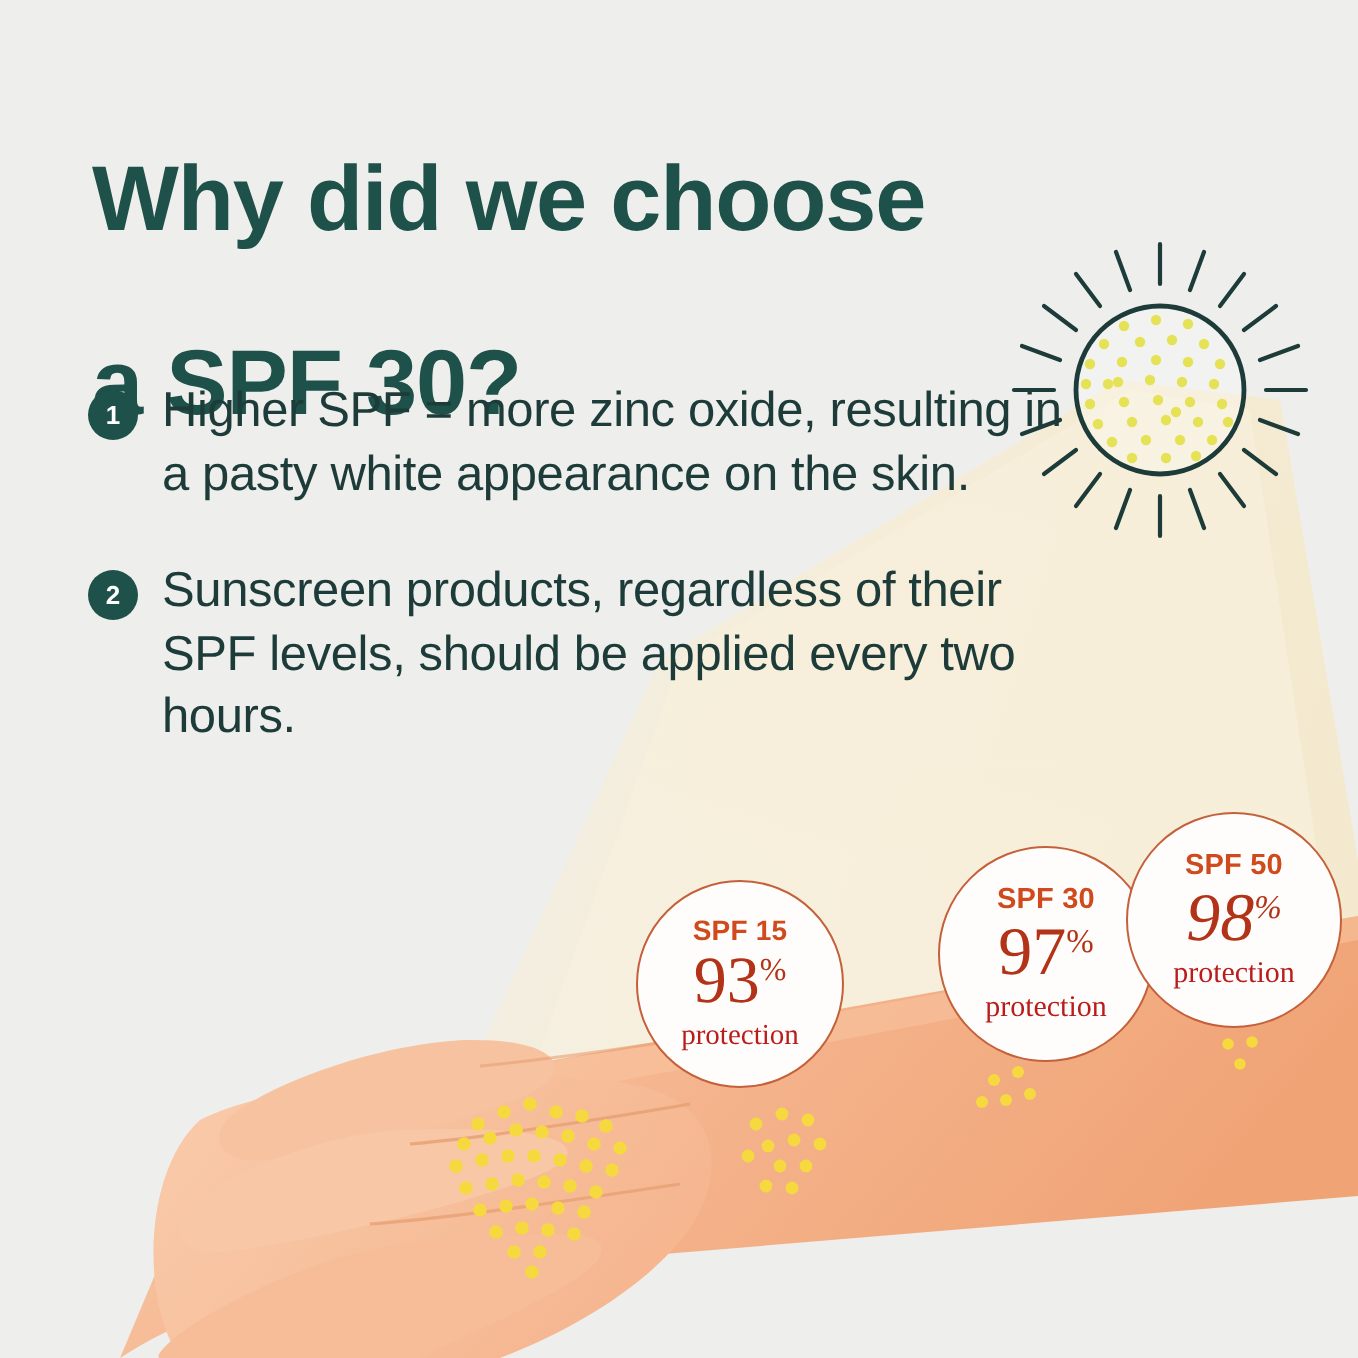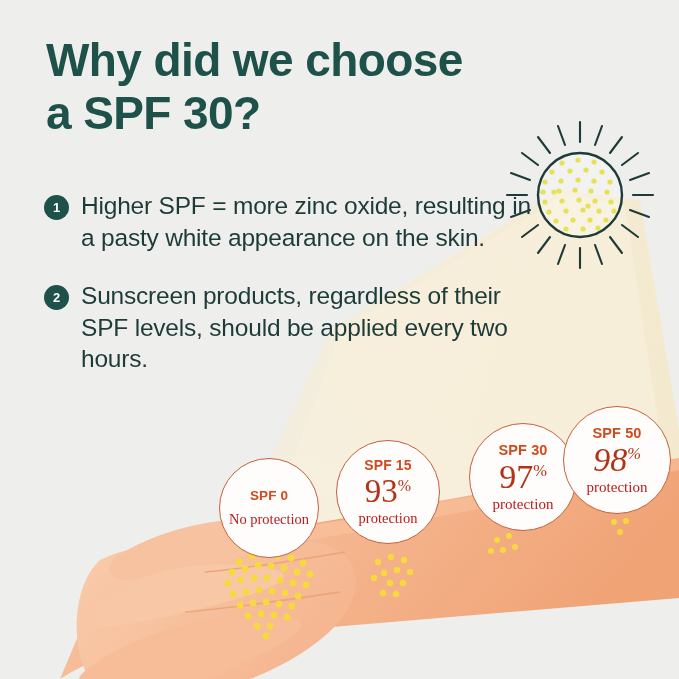--- a/index.html
+++ b/index.html
@@ -35,21 +35,21 @@
     left: 46px;
     top: 34px;
     width: 540px;
     color: #1e5149;
     font-size: 46px;
     font-weight: bold;
     line-height: 1.16;
     letter-spacing: -0.6px;
     margin: 0;
   }
-  .headline-line { display: block; }
+  .headline-line { display: block; margin-top: 39px; }
 
   
   .points {
     position: absolute;
     left: 44px;
     top: 190px;
     width: 505px;
   }
   .point {
     display: flex;
@@ -116,21 +116,21 @@
   .spf-noval .spf-sub { line-height: 1.15; }
 
   
   #spf-badge-0 {
     left: 219px; top: 458px; width: 100px; height: 100px;
   }
   #spf-badge-0 .spf-label { font-size: 13.5px; margin-bottom: 8px; }
   #spf-badge-0 .spf-sub { font-size: 14.5px; }
 
   #spf-badge-15 {
-    left: 336px; top: 440px; width: 104px; height: 104px;
+    left: 318px; top: 440px; width: 104px; height: 104px;
   }
   #spf-badge-15 .spf-label { font-size: 14px; margin-bottom: 2px; }
   #spf-badge-15 .spf-value { font-size: 33px; }
   #spf-badge-15 .spf-pct { font-size: 16px; padding-top: 3px; }
   #spf-badge-15 .spf-sub { font-size: 14.5px; margin-top: 2px; }
 
   #spf-badge-30 {
     left: 469px; top: 423px; width: 108px; height: 108px;
   }
   #spf-badge-30 .spf-label { font-size: 14.5px; margin-bottom: 2px; }
@@ -364,24 +364,20 @@
     <div class="point">
       <span class="badge">1</span>
       <span class="point-text">Higher SPF = more zinc oxide, resulting in a pasty white appearance on the skin.</span>
     </div>
     <div class="point">
       <span class="badge">2</span>
       <span class="point-text">Sunscreen products, regardless of their SPF levels, should be applied every two hours.</span>
     </div>
   </div>
 
-  <div class="spf-badge spf-noval" id="spf-badge-0">
-    <div class="spf-label">SPF 0</div>
-    <div class="spf-sub">No protection</div>
-  </div>
 
   <div class="spf-badge" id="spf-badge-15">
     <div class="spf-label">SPF 15</div>
     <div class="spf-value">
       <span>93</span>
       <span class="spf-pct">%</span>
     </div>
     <div class="spf-sub">protection</div>
   </div>
 

